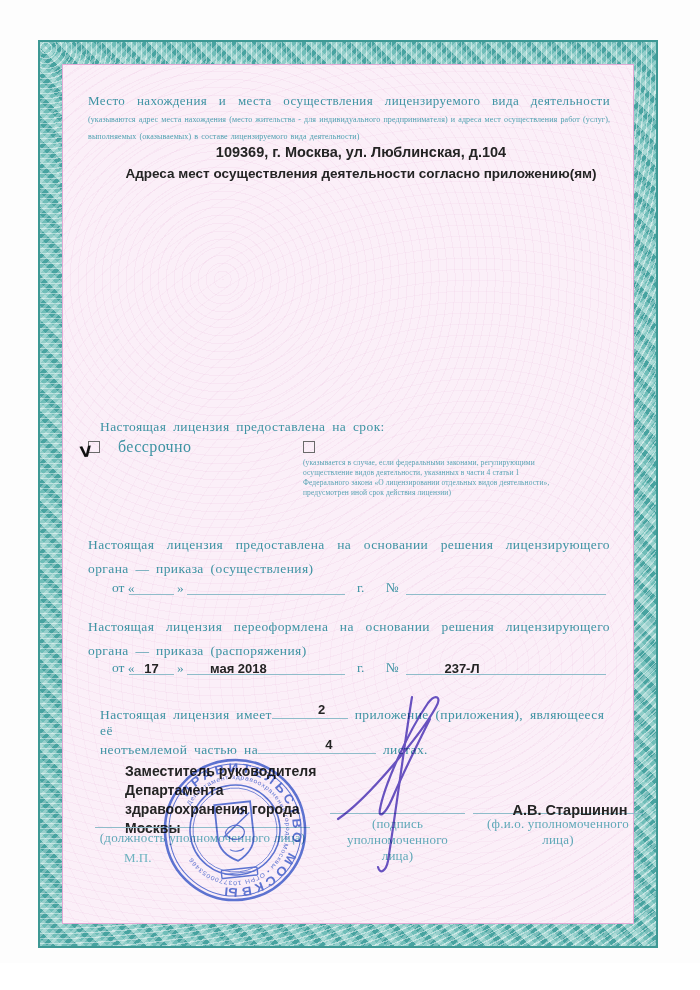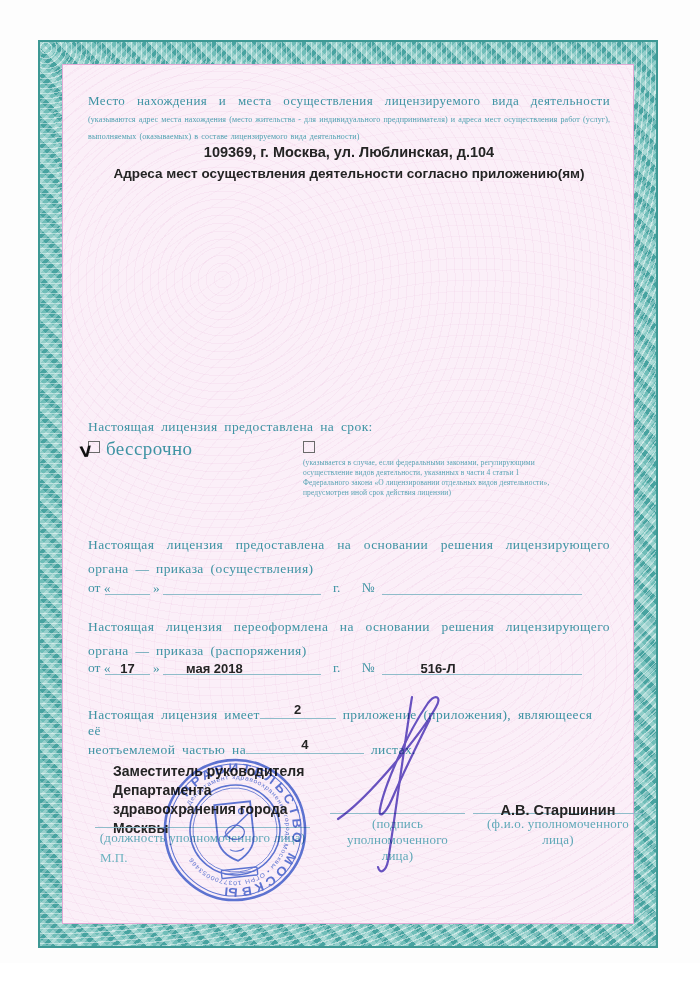--- a/index.html
+++ b/index.html
@@ -18,21 +18,21 @@
       repeating-radial-gradient(circle at 28% 25%, rgba(222,150,200,.10) 0 1px, rgba(0,0,0,0) 1px 8px),
       repeating-radial-gradient(circle at 72% 70%, rgba(222,150,200,.08) 0 1px, rgba(0,0,0,0) 1px 11px),
       #fbeff8;}
   .teal{color:#3e93a3;}
   .para{position:absolute;color:#3e93a3;font-size:13.5px;line-height:24px;text-align:justify;
         letter-spacing:.4px;word-spacing:3px;}
   .small-note{font-size:8px;letter-spacing:.1px;word-spacing:1px;color:#4da0b0;line-height:13px;}
   .black-bold{font-family:"Liberation Sans", sans-serif;font-weight:bold;color:#242424;}
   .center{text-align:center;}
   .fl{display:inline-block;border-bottom:1px solid #8fbcca;height:14px;vertical-align:baseline;}
-  .abs{position:absolute;}
+  .abs{position:absolute;margin-left:12px;}
   .fine{position:absolute;font-size:7.5px;line-height:10px;color:#58a3b4;letter-spacing:.1px;}
   .cap{position:absolute;font-size:13px;color:#5fa8b8;text-align:center;letter-spacing:.2px;}
   .ln{position:absolute;border-top:1px solid #8fbcca;height:0;}
   .cbx{position:absolute;width:10px;height:10px;border:1px solid #6a6a6a;background:transparent;}
   .vmark{position:absolute;font-family:"DejaVu Sans", sans-serif;font-weight:bold;color:#111;
          font-size:15px;transform:rotate(-6deg);}
   .stamp{position:absolute;mix-blend-mode:multiply;opacity:.82;transform:rotate(-6deg);}
   .sig{position:absolute;mix-blend-mode:multiply;}
 </style>
 </head>
@@ -47,21 +47,21 @@
     <span style="font-size:13px;">Место нахождения и места осуществления лицензируемого вида деятельности</span>
     <span class="small-note">(указываются адрес места нахождения (место жительства - для индивидуального предпринимателя) и адреса мест осуществления работ (услуг), выполняемых (оказываемых) в составе лицензируемого вида деятельности)</span>
   </div>
 
   <div class="abs black-bold center" style="left:88px;top:144px;width:522px;font-size:14.5px;">109369, г. Москва, ул. Люблинская, д.104</div>
   <div class="abs black-bold center" style="left:88px;top:166px;width:522px;font-size:13.5px;">Адреса мест осуществления деятельности согласно приложению(ям)</div>
 
   <div class="abs teal" style="left:88px;top:419px;font-size:13.5px;letter-spacing:.4px;word-spacing:3px;">Настоящая лицензия предоставлена на срок:</div>
   <div class="cbx" style="left:88px;top:441px;"></div>
   <div class="vmark" style="left:80px;top:443px;">V</div>
-  <div class="abs teal" style="left:106px;top:438px;font-size:19px;letter-spacing:.4px;">бессрочно</div>
+  <div class="abs teal" style="left:106px;top:438px;font-size:16px;letter-spacing:.4px;">бессрочно</div>
 
   <div class="cbx" style="left:303px;top:441px;"></div>
   <div class="fine" style="left:303px;top:458px;width:255px;">(указывается в случае, если федеральными законами, регулирующими осуществление видов деятельности, указанных в части 4 статьи 1 Федерального закона «О лицензировании отдельных видов деятельности», предусмотрен иной срок действия лицензии)</div>
 
   <div class="para" style="left:88px;top:533px;width:522px;">Настоящая лицензия предоставлена на основании решения лицензирующего органа — приказа (осуществления)</div>
   <div class="abs" style="left:88px;top:580px;width:522px;height:20px;font-size:13.5px;">
     <span class="abs teal" style="left:0;top:0;">от «</span>
     <span class="fl abs" style="left:17px;top:0;width:45px;"></span>
     <span class="abs teal" style="left:65px;top:0;">»</span>
     <span class="fl abs" style="left:75px;top:0;width:158px;"></span>
@@ -74,21 +74,21 @@
   <div class="abs" style="left:88px;top:660px;width:522px;height:20px;font-size:13.5px;">
     <span class="abs teal" style="left:0;top:0;">от «</span>
     <span class="fl abs" style="left:17px;top:0;width:45px;"></span>
     <span class="abs teal" style="left:65px;top:0;">»</span>
     <span class="fl abs" style="left:75px;top:0;width:158px;"></span>
     <span class="abs teal" style="left:245px;top:0;">г.</span>
     <span class="abs teal" style="left:274px;top:0;">№</span>
     <span class="fl abs" style="left:294px;top:0;width:200px;"></span>
     <span class="abs black-bold center" style="left:17px;top:1px;width:45px;font-size:13px;">17</span>
     <span class="abs black-bold" style="left:98px;top:1px;font-size:13px;">мая 2018</span>
-    <span class="abs black-bold center" style="left:310px;top:1px;width:80px;font-size:13px;">516-Л</span>
+    <span class="abs black-bold center" style="left:310px;top:1px;width:80px;font-size:13px;">237-Л</span>
   </div>
 
   <div class="abs teal" style="left:88px;top:704px;width:522px;font-size:13.5px;letter-spacing:.4px;word-spacing:3px;">
     <span>Настоящая лицензия имеет</span><span class="fl" style="width:76px;position:relative;"><span class="black-bold abs center" style="left:0;top:-2px;width:100%;font-size:13px;">2</span></span>
     <span>приложение (приложения), являющееся её</span>
   </div>
   <div class="abs teal" style="left:88px;top:739px;width:522px;font-size:13.5px;letter-spacing:.4px;word-spacing:3px;">
     <span>неотъемлемой частью на</span><span class="fl" style="width:118px;position:relative;"><span class="black-bold abs center" style="left:0;top:-2px;width:100%;font-size:13px;">4</span></span>
     <span>листах.</span>
   </div>
@@ -102,21 +102,21 @@
   <div class="ln" style="left:95px;top:827px;width:215px;"></div>
   <div class="cap" style="left:95px;top:830px;width:215px;">(должность уполномоченного лица)</div>
 
   <div class="ln" style="left:330px;top:813px;width:135px;"></div>
   <div class="cap" style="left:330px;top:816px;width:135px;">(подпись уполномоченного лица)</div>
 
   <div class="ln" style="left:473px;top:813px;width:170px;"></div>
   <div class="cap" style="left:473px;top:816px;width:170px;">(ф.и.о. уполномоченного лица)</div>
   <div class="abs black-bold center" style="left:473px;top:802px;width:170px;font-size:14.5px;">А.В. Старшинин</div>
 
-  <div class="abs teal" style="left:100px;top:850px;font-size:13px;color:#6db3c0;">М.П.</div>
+  <div class="abs teal" style="left:112px;top:850px;font-size:13px;color:#6db3c0;">М.П.</div>
 
   <svg class="stamp" style="left:162px;top:757px;" width="146" height="146" viewBox="0 0 146 146">
     <defs>
       <path id="ringO" d="M15 73 A58 58 0 1 1 131 73 A58 58 0 1 1 15 73" fill="none"></path>
       <path id="ringI" d="M22 73 A51 51 0 1 1 124 73 A51 51 0 1 1 22 73" fill="none"></path>
     </defs>
     <g stroke="#3a5ecf" fill="none">
       <circle cx="73" cy="73" r="70" stroke-width="2.6"></circle>
       <circle cx="73" cy="73" r="66" stroke-width="1"></circle>
       <circle cx="73" cy="73" r="45" stroke-width="1.6"></circle>

